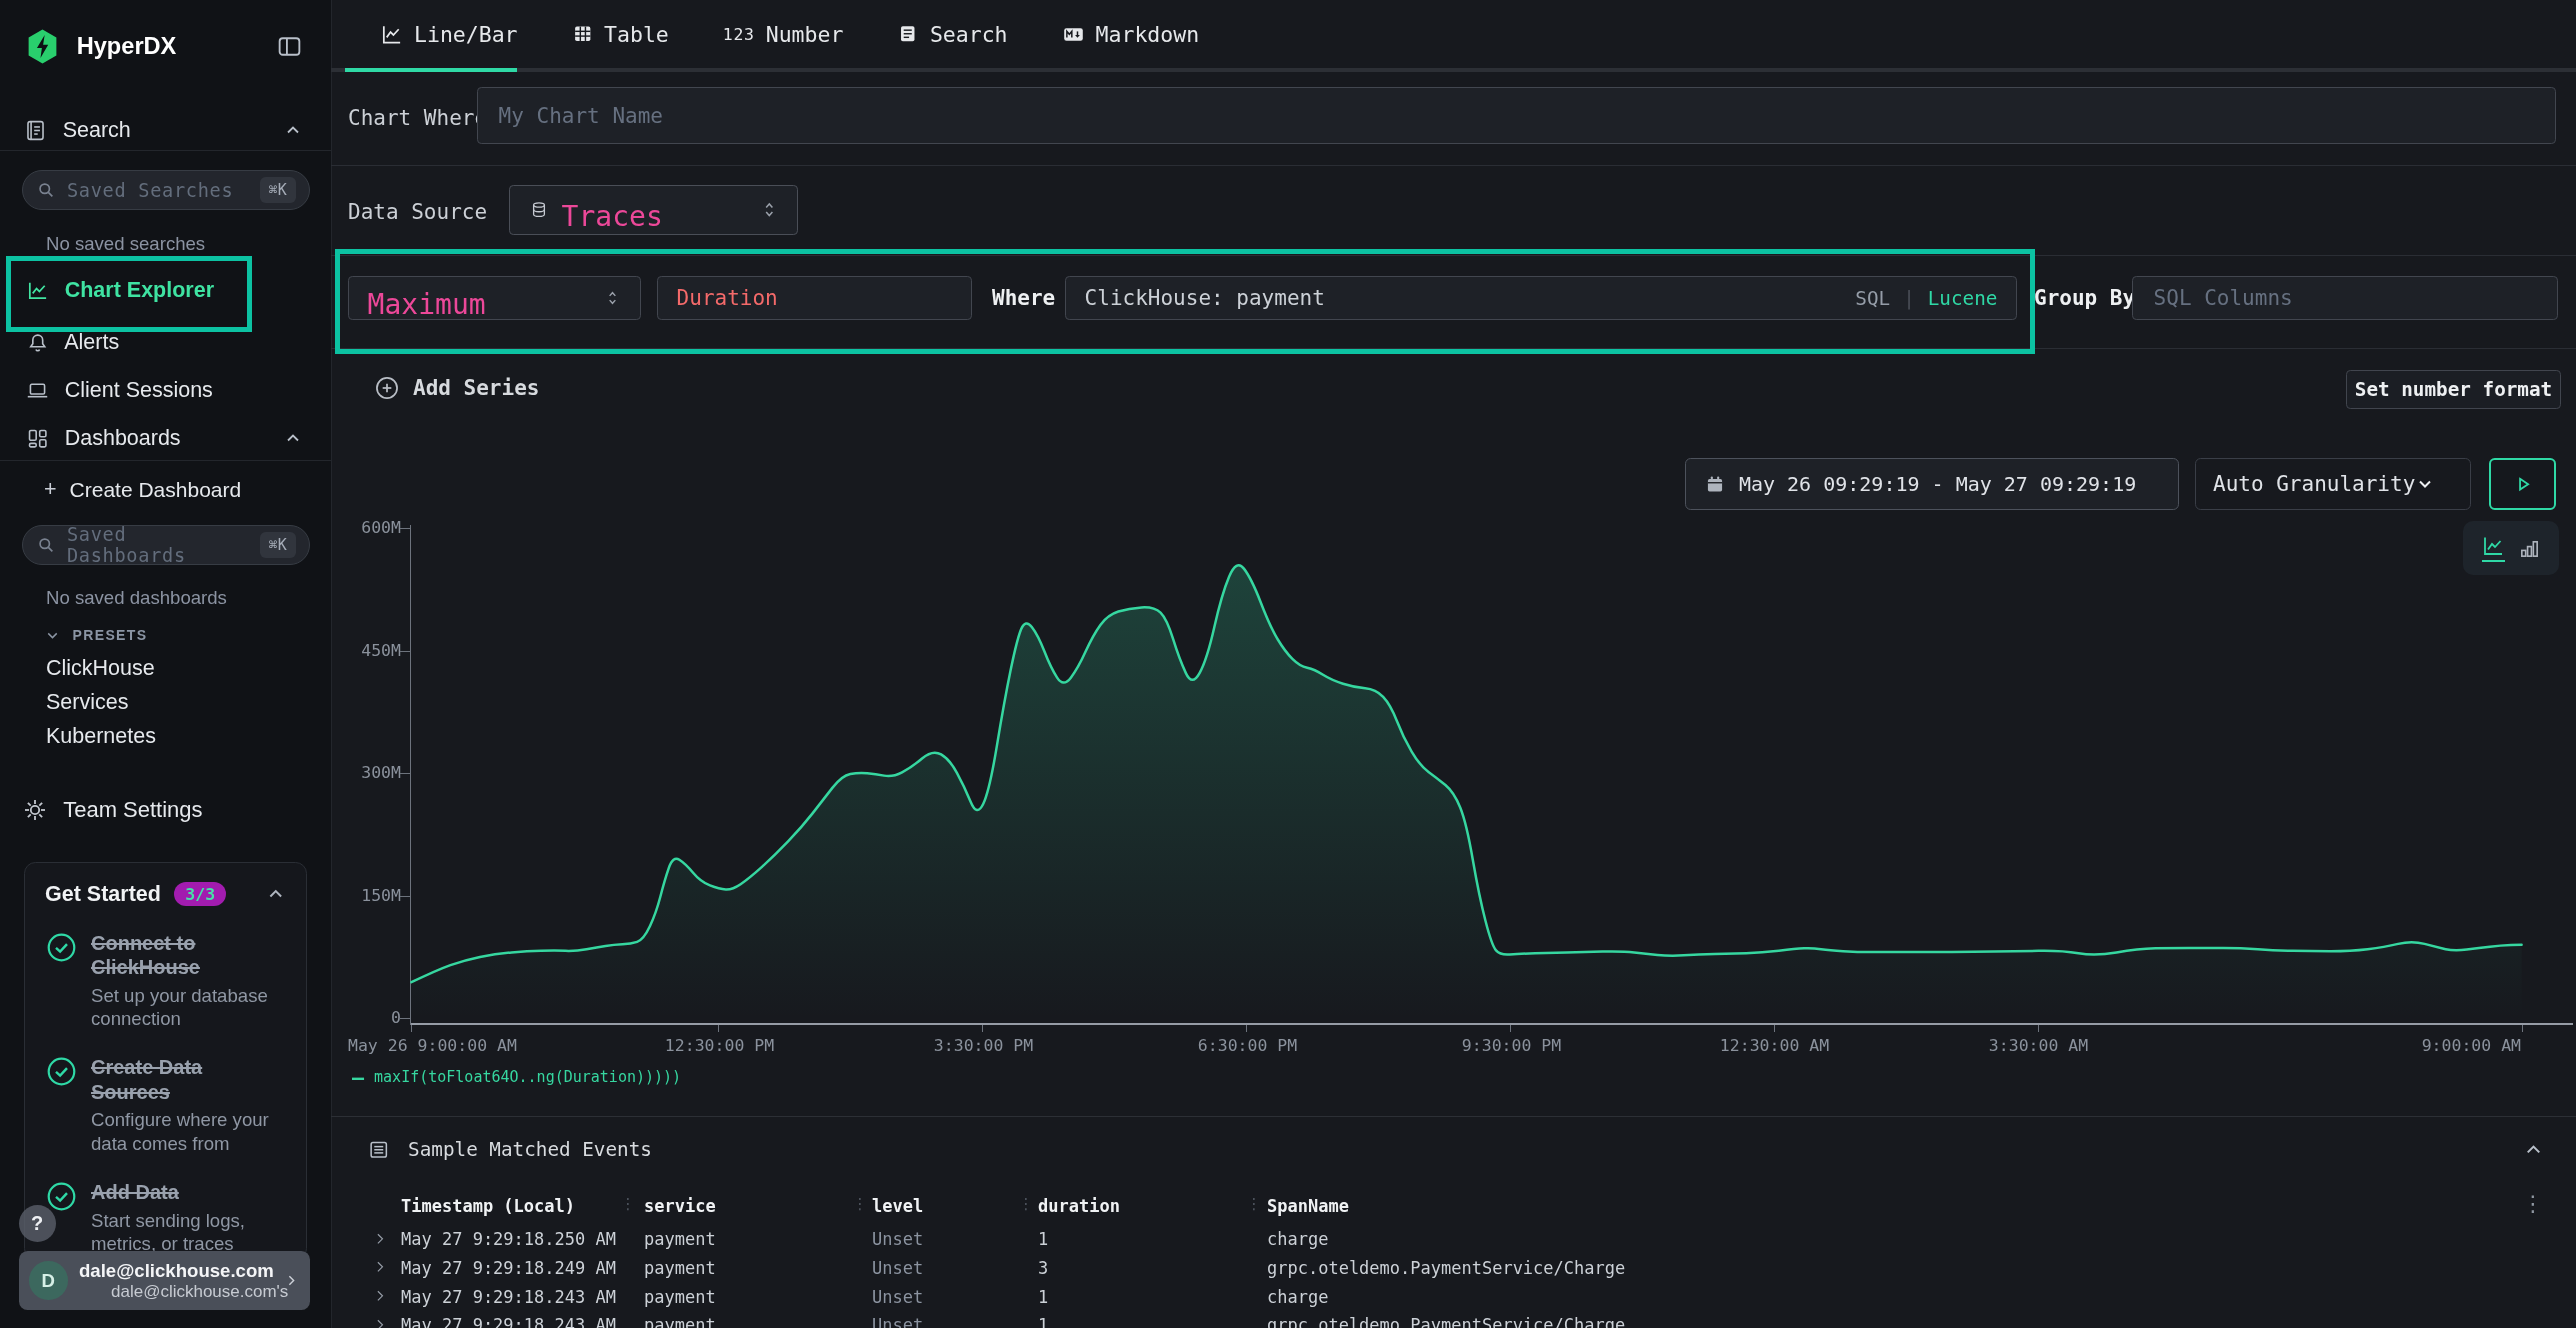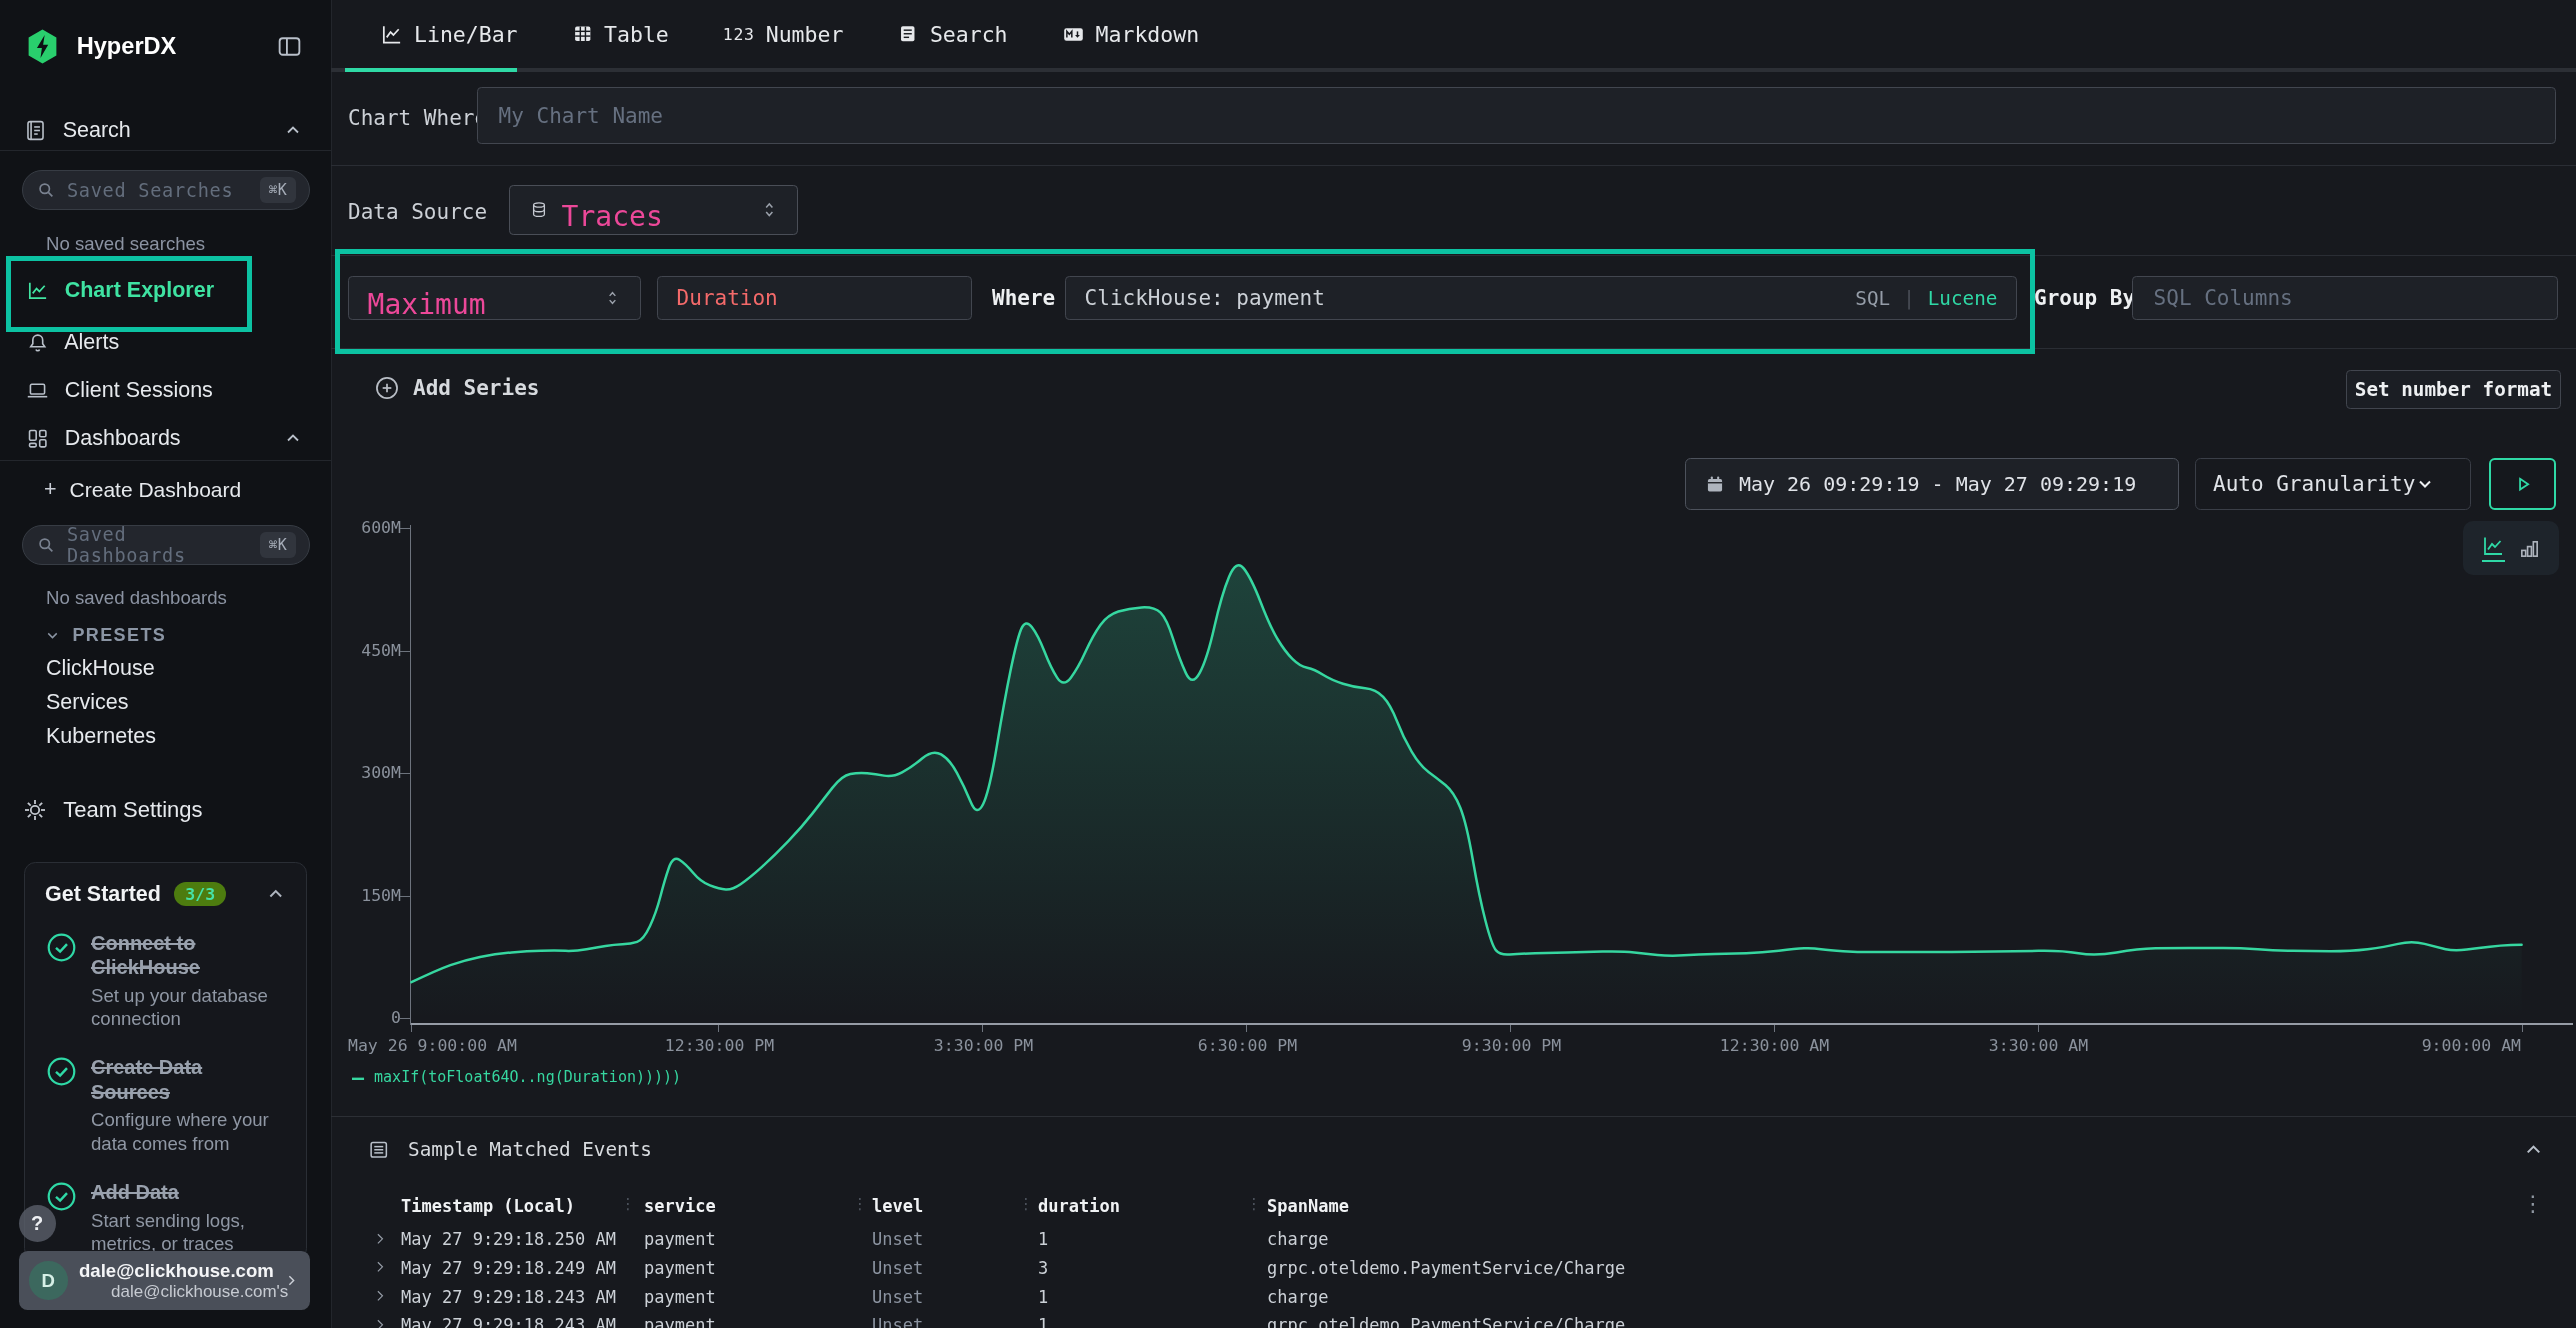--- a/index.html
+++ b/index.html
@@ -15,21 +15,21 @@
   .side-row .lbl{white-space:nowrap;}
   .pill{position:absolute;left:21.5px;width:288px;height:40px;border-radius:20px;background:#23262d;border:0.7px solid #373c44;display:flex;align-items:center;padding:0 13px;box-sizing:border-box;gap:11.4px;}
   .pill .ph{font-size:18.6px;color:#636d7c;letter-spacing:0.7px;flex:1;}
   .kbd{background:#31353d;color:#a6adb8;border-radius:5.7px;font-size:15px;padding:3.6px 8.6px;}
   .dim-note{position:absolute;left:46px;font-size:18.6px;color:#8b93a2;}
   .teal{color:#3fe3a2;}
   .annotation{position:absolute;border:5px solid #0cc2a2;pointer-events:none;z-index:60;}
   .gs-card{position:absolute;left:24px;top:862px;width:283px;height:398px;background:#15171c;border:1.4px solid #2a2e35;border-radius:11.4px;box-sizing:border-box;padding:18.6px 20px;}
   .gs-title-row{display:flex;align-items:center;gap:13px;}
   .gs-title{font-size:21.5px;font-weight:bold;color:#f1f3f5;}
-  .gs-badge{background:#4d7c0f;color:#46e3a8;font-size:16.5px;font-weight:bold;border-radius:12px;padding:2.9px 11.4px;}
+  .gs-badge{background:#a21caf;color:#46e3a8;font-size:16.5px;font-weight:bold;border-radius:12px;padding:2.9px 11.4px;}
   .gs-item{display:flex;gap:13px;margin-top:24px;}
   .gs-check{flex:0 0 33px;}
   .gs-item-title{font-size:20px;font-weight:600;color:#99a1ad;text-decoration:line-through;line-height:1.22;}
   .gs-item-desc{font-size:18.6px;color:#8f97a4;line-height:1.28;margin-top:4.3px;}
   #help-btn{position:absolute;left:18.6px;top:1205px;width:37px;height:37px;border-radius:18.6px;background:#5a5f6acc;color:#eef0f3;font-size:20px;font-weight:bold;display:flex;align-items:center;justify-content:center;z-index:5;}
   #user-bar{position:absolute;left:18.6px;top:1251px;width:291px;height:59px;background:#4a4f59;border-radius:8.6px;display:flex;align-items:center;padding:0 10px;box-sizing:border-box;gap:11.4px;z-index:6;}
   #user-avatar{width:39px;height:39px;border-radius:19.3px;background:#3c685e;color:#d6efe6;font-size:18.6px;font-weight:bold;display:flex;align-items:center;justify-content:center;flex:0 0 39px;}
   .user-email{font-size:18.6px;font-weight:bold;color:#f4f5f7;white-space:nowrap;}
   .user-sub{font-size:17px;color:#c7cbd2;white-space:nowrap;margin-left:32px;}
 
@@ -174,21 +174,21 @@
       </svg>
       <span class="ph mono">Saved Dashboards</span>
       <span class="kbd mono">⌘K</span>
     </div>
     <div class="dim-note" style="top:587px;">No saved dashboards</div>
 
     <div class="side-row" style="left:44px;top:622px;height:26px;gap:11.4px;">
       <svg width="17" height="17" viewBox="0 0 24 24">
         <polyline points="6,9 12,15 18,9" fill="none" stroke="#8b95a4" stroke-width="2"></polyline>
       </svg>
-      <span style="font-size:18px;font-weight:600;letter-spacing:1.4px;color:#8b95a4;">PRESETS</span>
+      <span style="font-size:14px;font-weight:600;letter-spacing:1.4px;color:#8b95a4;">PRESETS</span>
     </div>
     <div class="side-row" style="left:46px;top:655px;height:27px;">
       <span class="lbl">ClickHouse</span>
     </div>
     <div class="side-row" style="left:46px;top:689px;height:27px;">
       <span class="lbl">Services</span>
     </div>
     <div class="side-row" style="left:46px;top:723px;height:27px;">
       <span class="lbl">Kubernetes</span>
     </div>

